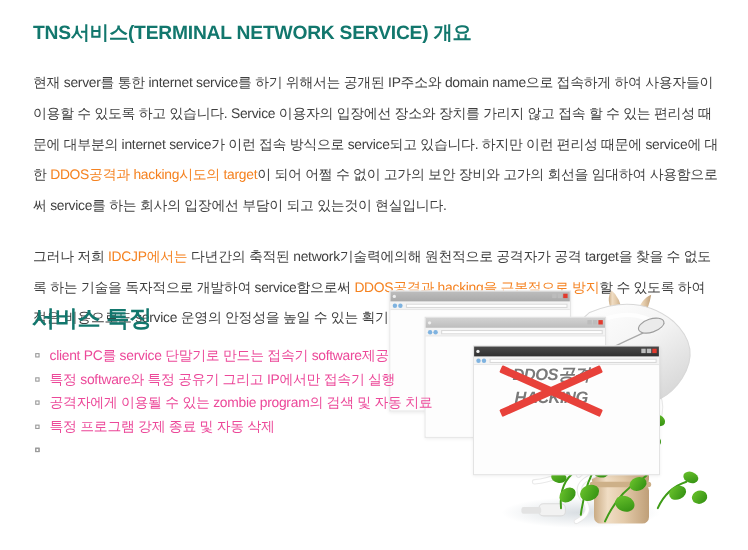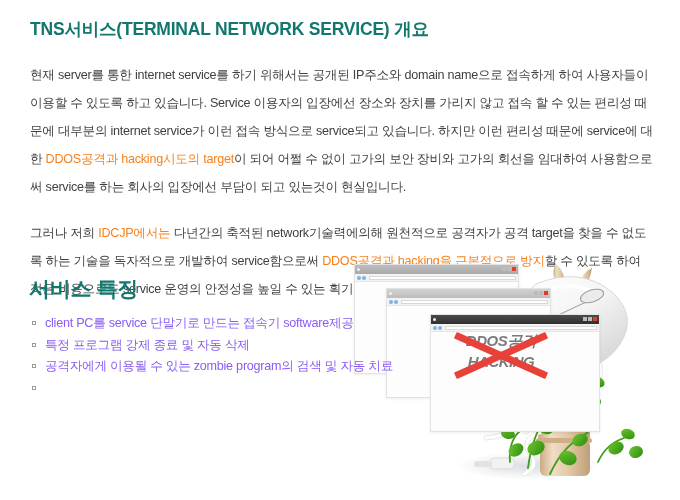--- a/index.html
+++ b/index.html
@@ -70,21 +70,21 @@
     left: 31px;
     top: 313px;
     width: 420px;
     list-style: none;
     z-index: 5;
   }
 
   .features-list li {
     font-size: 12.6px;
     line-height: 21.6px;
-    color: #8b5cf6;
+    color: #ec4899;
     letter-spacing: -0.25px;
     position: relative;
     padding-left: 14px;
     white-space: nowrap;
   }
 
   .features-list li .bullet {
     position: absolute;
     left: 1px;
     top: 8px;
@@ -220,23 +220,23 @@
 
   <div class="intro">
     <p class="para-1"><span>현재 server를 통한 internet service를 하기 위해서는 공개된 IP주소와 domain name으로 접속하게 하여 사용자들이 이용할 수 있도록 하고 있습니다. Service 이용자의 입장에선 장소와 장치를 가리지 않고 접속 할 수 있는 편리성 때문에 대부분의 internet service가 이런 접속 방식으로 service되고 있습니다. 하지만 이런 편리성 때문에 service에 대한 </span><span class="hl">DDOS공격과 hacking시도의 target</span><span>이 되어 어쩔 수 없이 고가의 보안 장비와 고가의 회선을 임대하여 사용함으로써 service를 하는 회사의 입장에선 부담이 되고 있는것이 현실입니다.</span></p>
     <p class="para-2"><span>그러나 저희 </span><span class="hl">IDCJP에서는</span><span> 다년간의 축적된 network기술력에의해 원천적으로 공격자가 공격 target을 찾을 수 없도록 하는 기술을 독자적으로 개발하여 service함으로써 </span><span class="hl">DDOS공격과 hacking을 근본적으로 방지</span><span>할 수 있도록 하여 적은 비용으로도 service 운영의 안정성을 높일 수 있는 획기적인 전기를 마련하였습니다.</span></p>
   </div>
 
   <h2 class="features-title">서비스 특징</h2>
 
   <ul class="features-list">
       <li><span class="bullet"></span><span>client PC를 service 단말기로 만드는 접속기 software제공</span></li>
-      <li><span class="bullet"></span></li>
+      <li><span class="bullet"></span><span>특정 software와 특정 공유기 그리고 IP에서만 접속기 실행</span></li>
+      <li><span class="bullet"></span><span>공격자에게 이용될 수 있는 zombie program의 검색 및 자동 치료</span></li>
       <li><span class="bullet"></span><span>특정 프로그램 강제 종료 및 자동 삭제</span></li>
-      <li><span class="bullet"></span><span>공격자에게 이용될 수 있는 zombie program의 검색 및 자동 치료</span></li>
       <li><span class="bullet"></span></li>
       <li><span class="bullet"></span></li>
     </ul>
 
   <div class="illustration">
 
     <svg viewBox="0 0 340 238" xmlns="http://www.w3.org/2000/svg" aria-hidden="true">
       <defs>
         <linearGradient id="bamboo" x1="0" y1="0" x2="1" y2="0">
           <stop offset="0%" stop-color="#c9ab84"></stop>

